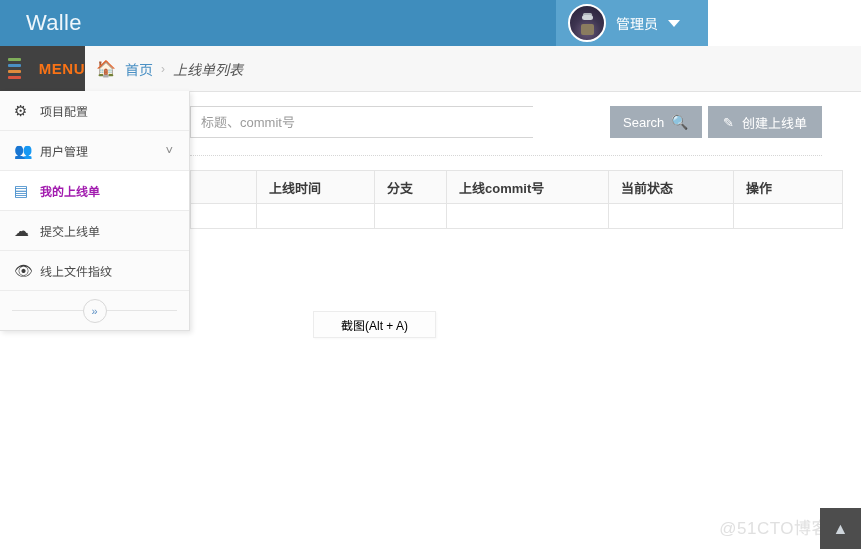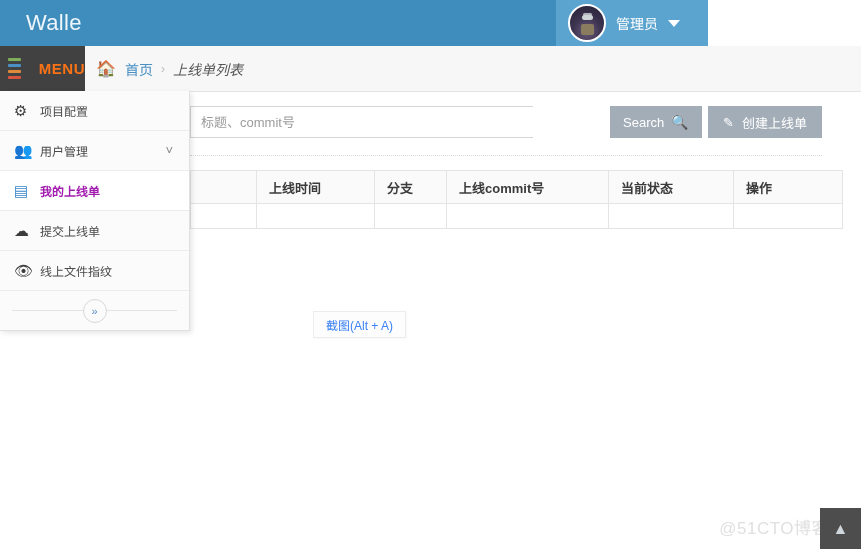--- a/index.html
+++ b/index.html
@@ -309,24 +309,24 @@
     display: flex;
     align-items: center;
     justify-content: center;
     cursor: pointer;
   }
 
   
   #screenshot-hint {
     position: absolute;
     left: 313px; top: 311px;
-    padding: 4px 12px;
+    padding: 4px 27px;
     border: 1px solid #ececec;
     background: #fdfdfd;
-    color: #3b82f6;
+    color: #000000;
     font-size: 12px;
     z-index: 30;
     box-shadow: 1px 1px 2px rgba(0,0,0,0.03);
   }
 
   
   #watermark {
     position: absolute;
     right: 32px; bottom: 10px;
     color: #e0e0e0;

